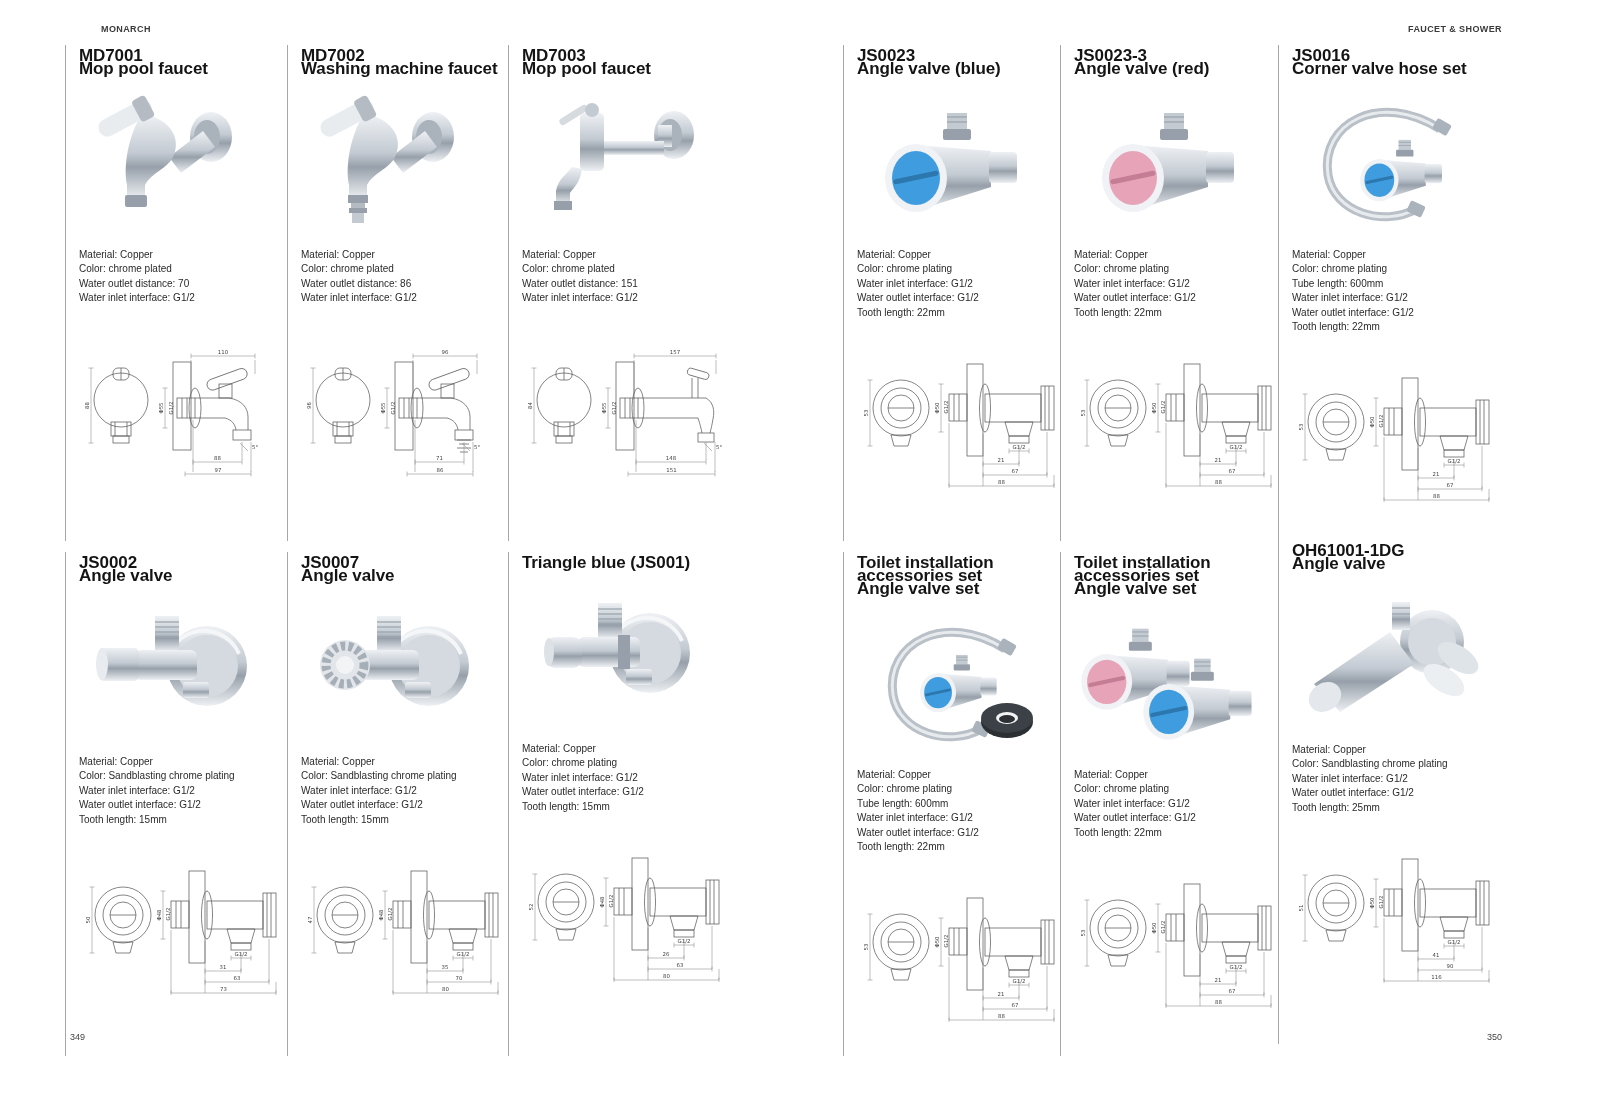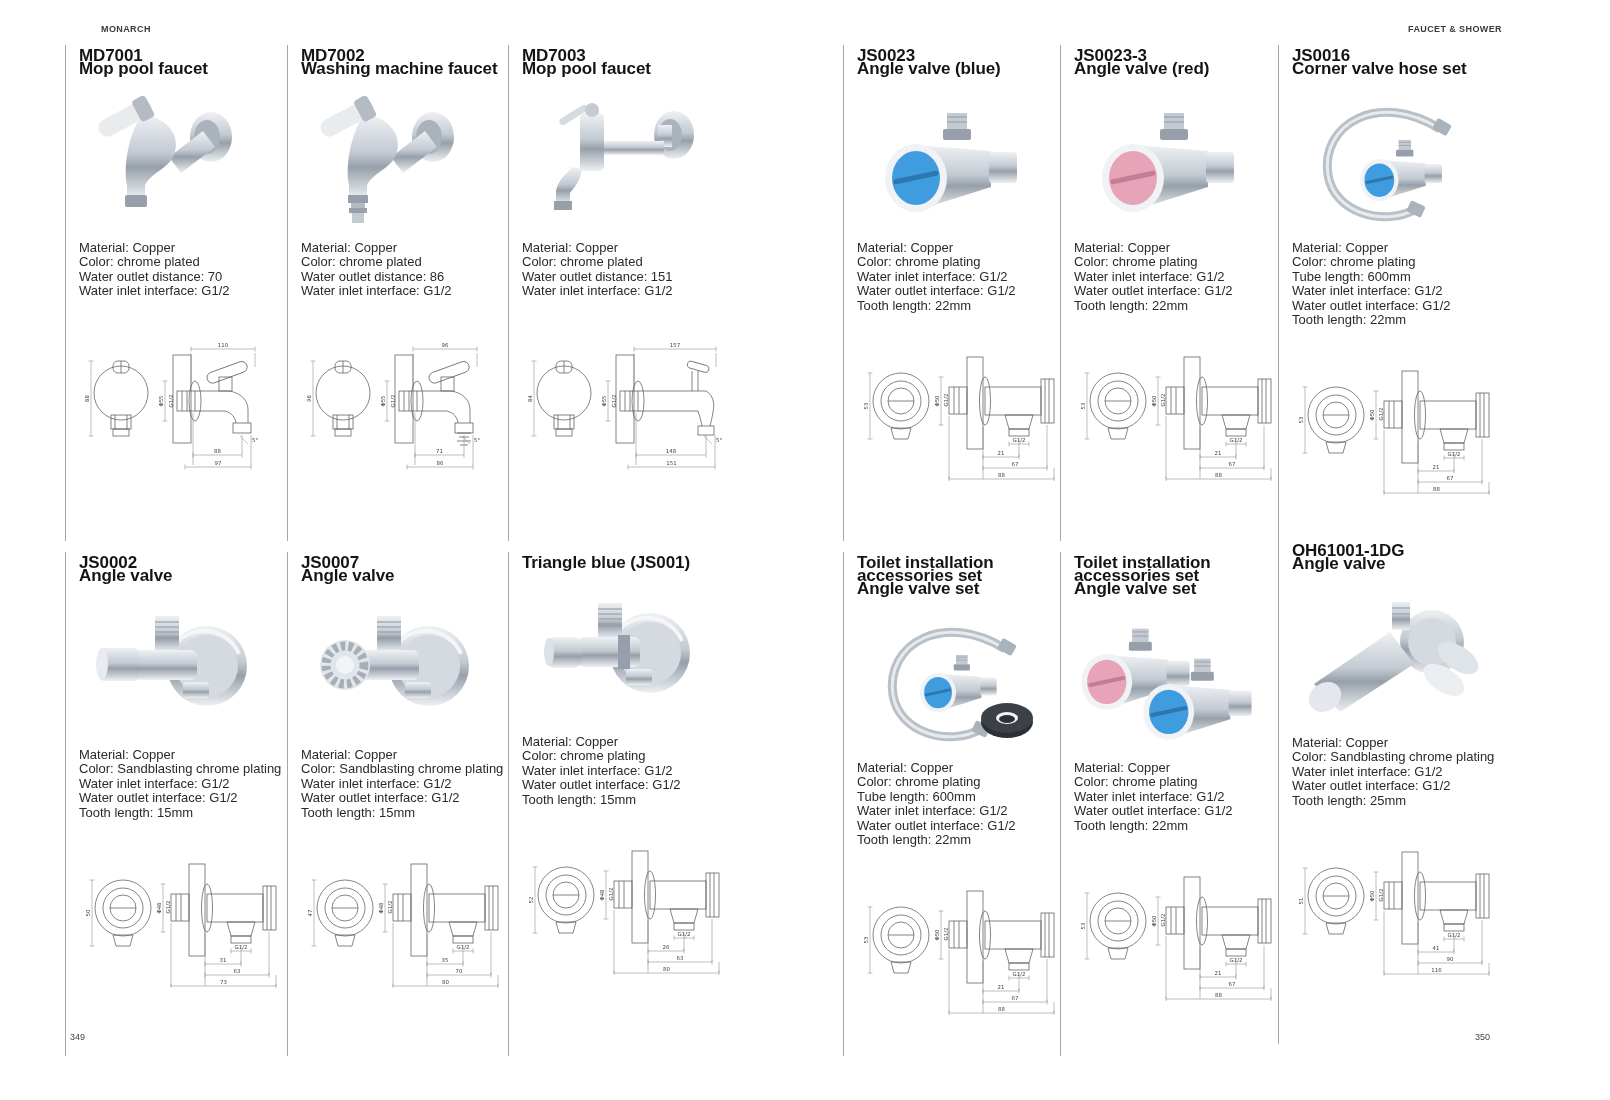--- a/index.html
+++ b/index.html
@@ -5,30 +5,30 @@
   html,body{margin:0;padding:0;}
   body{
     width:1610px;height:1100px;background:#ffffff;position:relative;
     font-family:"Liberation Sans", sans-serif;color:#222;overflow:hidden;
   }
   .hdr{position:absolute;top:24px;font-size:9px;font-weight:bold;color:#3a3a3a;letter-spacing:.4px;margin-left:36px;}
   .hdr-left{left:65px;}
   .hdr-right{right:108px;}
   .ftr{position:absolute;top:1032px;font-size:9px;color:#444;text-align:center;}
   .ftr-left{left:70px;}
-  .ftr-right{right:120px;margin-left:40px;}
+  .ftr-right{right:108px;margin-left:40px;}
   .cell{
     position:absolute;width:220px;border-left:1px solid #a7a7a7;
     padding:4px 0 0 13px;box-sizing:border-box;
   }
   .tl{font-size:17px;font-weight:bold;color:#141414;line-height:13px;letter-spacing:-0.1px;}
   .tl:empty{display:none;}
   .photo{height:152px;margin-top:10px;}
   .photo svg{display:block;}
-  .specs{list-style:none;margin:4px 0 0 0;padding:0;font-size:13px;color:#2a2a2a;line-height:14.4px;}
+  .specs{list-style:none;margin:11px 0 0 0;padding:0;font-size:10px;color:#2a2a2a;line-height:14.4px;}
   .specs li:empty{display:none;}
   .drawing{margin-top:16px;}
   
   .ol{stroke:#5c5c5c;stroke-width:.75;fill:none;}
   .dl{stroke:#8a8a8a;stroke-width:.55;fill:none;}
   .dt{font-size:5.4px;fill:#3f3f3f;font-family:"DejaVu Sans", sans-serif;}
 </style>
 </head>
 <body>
 

